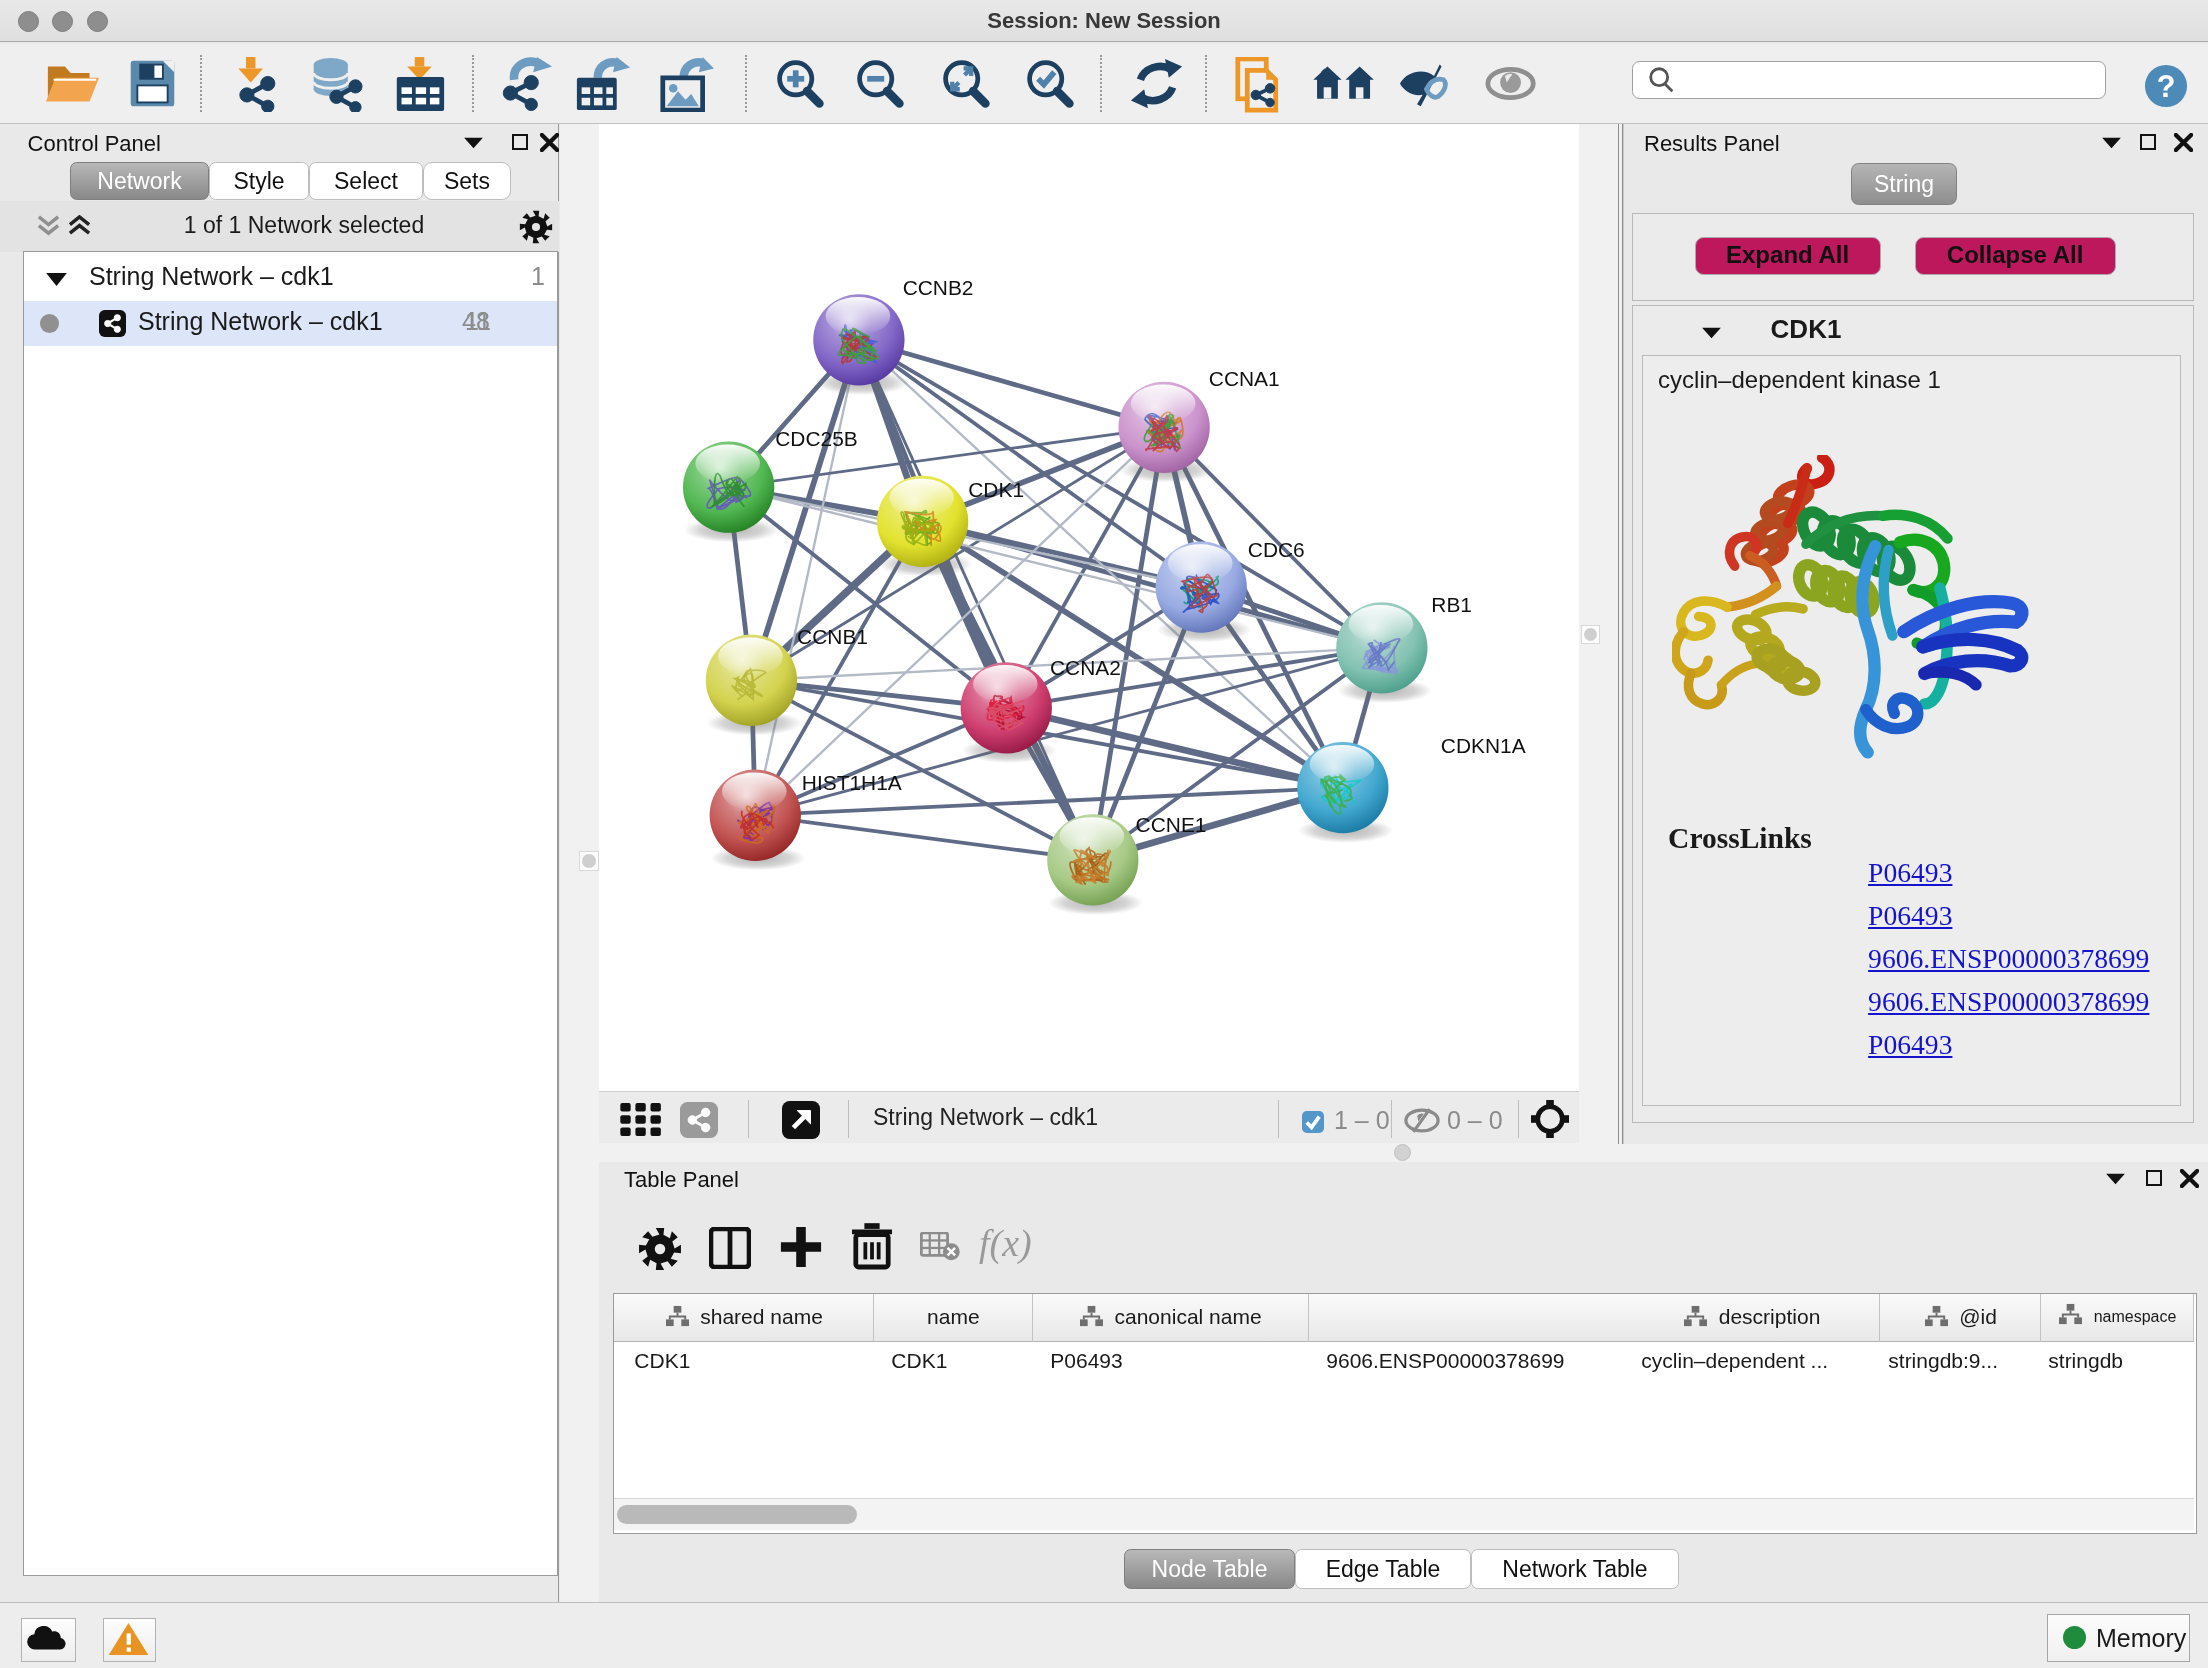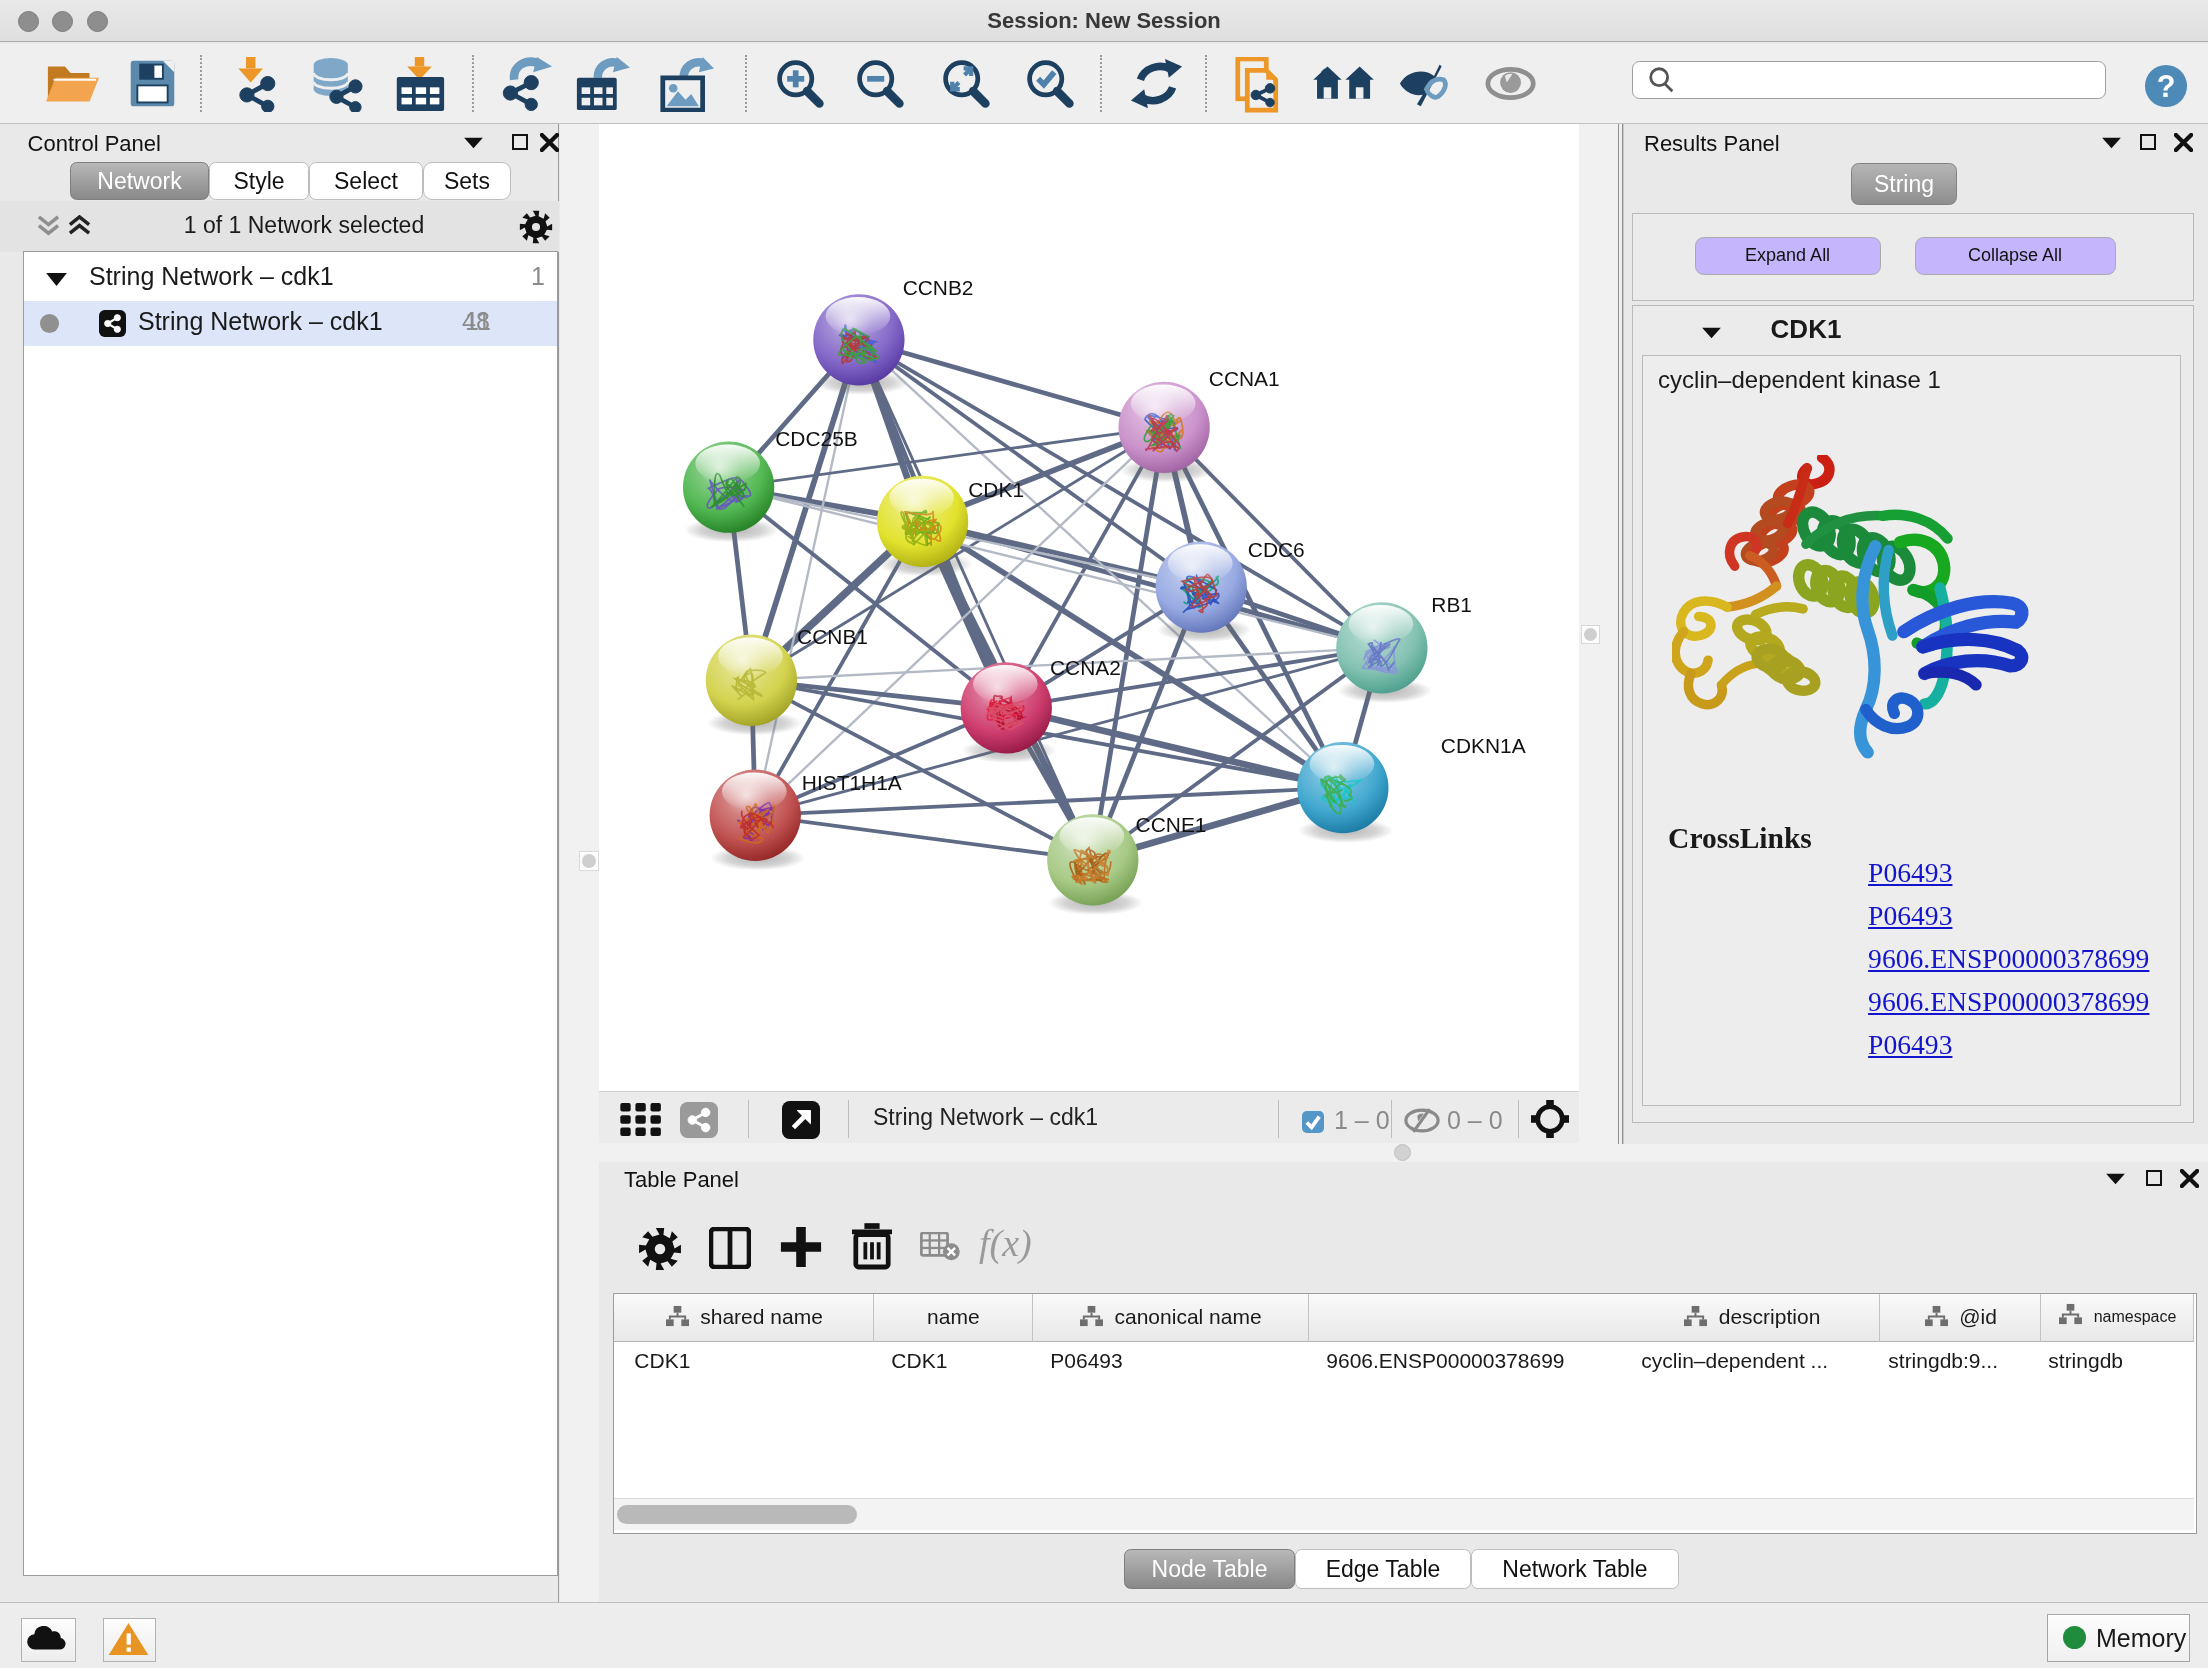--- a/index.html
+++ b/index.html
@@ -34,22 +34,22 @@
   #statusbar { position:absolute; left:0; top:1602px; width:2208px; height:67px; background:#ededed; border-top:1px solid #bdbdbd; }
 
   .phead { font-size:22px; color:#111; }
 
   
   .tab { position:absolute; height:38px; background:#fff; border:1px solid #bdbdbd; border-radius:6.7px;
     font-size:23px; color:#111; text-align:center; }
   .tab.sel { background:linear-gradient(#b8b8b8,#888); color:#fff; border-color:#7f7f7f; }
   .tab span { display:block; margin-top:4.8px; }
 
-  .btn { position:absolute; background:#c4b5fd; border:1.9px solid #ababab; border-radius:8.6px;
-    font-size:18px; color:#111; text-align:center; }
+  .btn { position:absolute; background:#be185d; border:1.9px solid #ababab; border-radius:8.6px;
+    font-size:24px; color:#111; text-align:center;font-weight:bold; }
   a.lnk { color:#1414cc; text-decoration:underline; }
 </style>
 </head>
 <body>
 
 <div id="titlebar">
   <div class="tl" style="left:18px;"></div>
   <div class="tl" style="left:52px;"></div>
   <div class="tl" style="left:87px;"></div>
   <div id="wtitle">Session: New Session</div>

